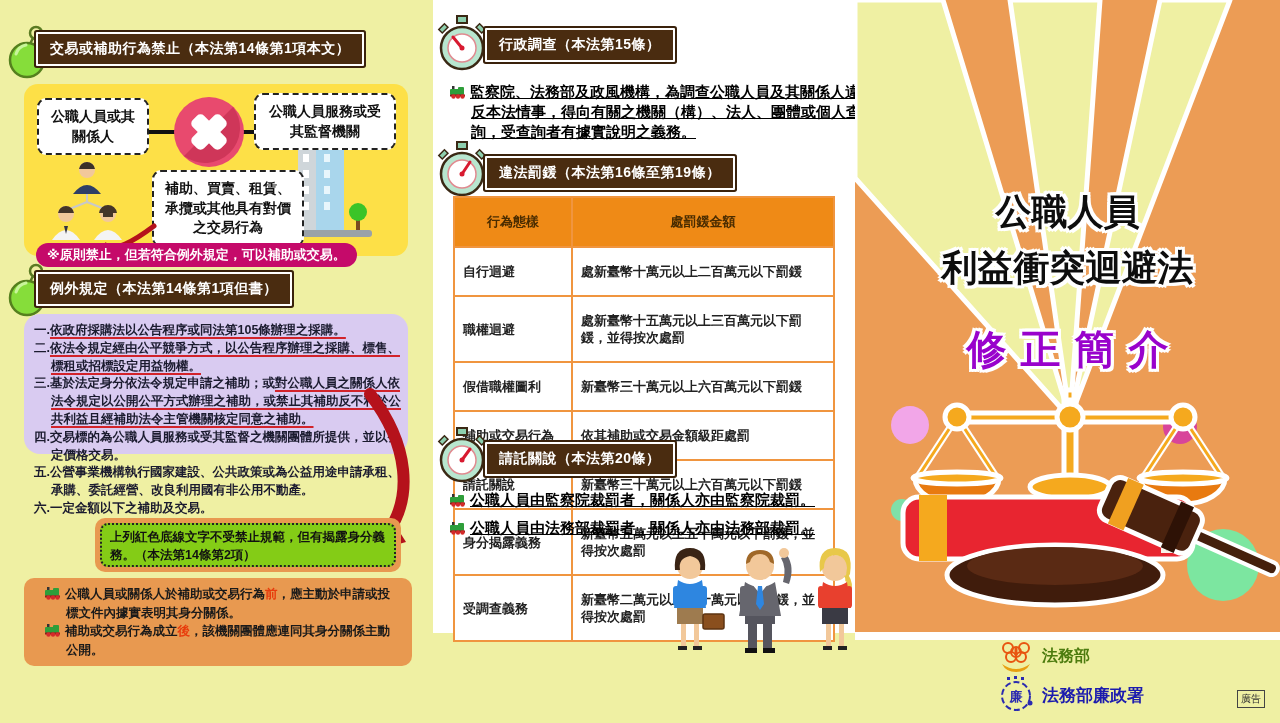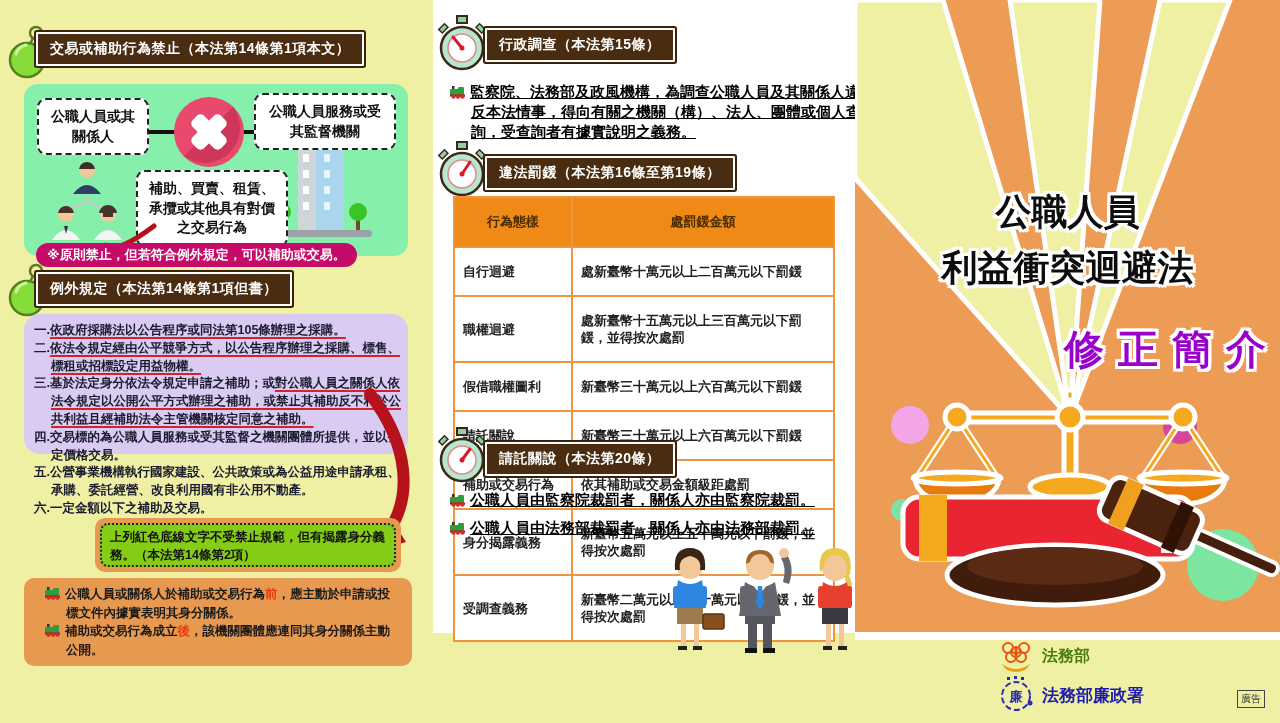--- a/index.html
+++ b/index.html
@@ -10,21 +10,21 @@
   .abs{position:absolute;}
   .pill{position:absolute;background:#4a2c10;color:#fff;font-weight:bold;font-size:14px;
         padding:6px 12px;border:2px solid #fff;border-radius:1px;
         box-shadow:0 0 0 2px #3a220c;white-space:nowrap;letter-spacing:.5px;}
   .u{text-decoration:underline;text-decoration-color:#d2232a;text-decoration-thickness:2px;text-underline-offset:3px;}
   .rc{color:#e83c0c;}
   .tb{padding-left:22px;text-indent:-22px;}
   .tb svg{vertical-align:-2px;margin-right:4px;}
 
   
-  .diagram{position:absolute;left:24px;top:84px;width:384px;height:172px;background:#86efac;border-radius:14px;}
+  .diagram{position:absolute;left:24px;top:84px;width:384px;height:172px;background:#fde047;border-radius:14px;}
   .dbox{position:absolute;background:#fff;border:2px dashed #222;border-radius:9px;
         font-weight:bold;font-size:14px;line-height:1.4;text-align:center;padding:7px 8px;color:#111;}
   .banner{position:absolute;left:36px;top:243px;background:#c50a6a;color:#fff;
           font-weight:bold;font-size:13px;padding:3px 11px;border-radius:12px;white-space:nowrap;}
   .excbox{position:absolute;left:24px;top:314px;width:384px;height:140px;background:#d9cbf1;border-radius:16px;
           padding:8px 6px 6px 10px;box-sizing:border-box;color:#1b1b2f;
           font-size:12.5px;line-height:17.8px;font-weight:bold;}
   .exc-item{padding-left:17px;text-indent:-17px;}
   .notebox{position:absolute;left:95px;top:518px;width:306px;height:54px;background:#e89950;border-radius:10px;padding:5px;box-sizing:border-box;}
   .notebox .inner{background:#84cc16;border:2px dotted #222;border-radius:8px;height:100%;box-sizing:border-box;
@@ -38,21 +38,21 @@
   table.penalty{position:absolute;left:20px;top:196px;width:382px;border-collapse:collapse;table-layout:fixed;}
   table.penalty th,table.penalty td{border:2px solid #f0953f;font-size:13px;padding:15px 8px;text-align:left;}
   table.penalty th{background:#ef8a16;color:#4a2c00;font-weight:bold;}
   table.penalty th.c2{text-align:center;}
   table.penalty td{background:#fff;color:#222;font-weight:bold;line-height:17px;}
 
   
   #panel-right{position:absolute;left:855px;top:0;width:425px;height:632px;background:#ec9c55;overflow:hidden;}
   .rtitle{position:absolute;width:100%;text-align:center;font-weight:bold;color:#0d0d0d;font-size:36px;
           text-shadow:-3px -3px 0 #fff,3px -3px 0 #fff,-3px 3px 0 #fff,3px 3px 0 #fff,0 -3px 0 #fff,0 3px 0 #fff,-3px 0 0 #fff,3px 0 0 #fff;}
-  .rsub{position:absolute;width:100%;text-align:right;font-weight:bold;color:#9902cc;font-size:40px;
+  .rsub{position:absolute;width:100%;text-align:center;font-weight:bold;color:#9902cc;font-size:40px;
         letter-spacing:14px;text-indent:14px;
         text-shadow:-3px -3px 0 #fff,3px -3px 0 #fff,-3px 3px 0 #fff,3px 3px 0 #fff,0 -3px 0 #fff,0 3px 0 #fff,-3px 0 0 #fff,3px 0 0 #fff;}
   .whitegap{position:absolute;left:855px;top:632px;width:425px;height:8px;background:#fff;}
   .orglabel{position:absolute;font-weight:bold;}
   .adbox{position:absolute;left:1237px;top:690px;border:1.5px solid #444;color:#333;font-size:10px;padding:1px 3px;background:transparent;}
 </style>
 </head>
 <body>
 
 <div id="stage">
@@ -108,21 +108,21 @@
         <line x1="14" y1="40" x2="58" y2="40" stroke="#111" stroke-width="4"></line>
         <polygon points="178,40 164,32 164,48" fill="#111"></polygon>
         <line x1="122" y1="40" x2="166" y2="40" stroke="#111" stroke-width="4"></line>
         <circle cx="90" cy="40" r="35" fill="#e84a6e"></circle>
         <path d="M114,15 A35,35 0 0 1 65,64 Z" fill="#cf3659"></path>
         <rect x="70" y="32" width="40" height="16" rx="5" fill="#fff" transform="rotate(45 90 40)"></rect>
         <rect x="70" y="32" width="40" height="16" rx="5" fill="#fff" transform="rotate(-45 90 40)"></rect>
       </svg>
       <div class="dbox" style="left:13px;top:14px;width:92px">公職人員或其關係人</div>
       <div class="dbox" style="right:12px;top:9px;width:122px">公職人員服務或受其監督機關</div>
-      <div class="dbox" style="left:112px;top:86px;width:132px">補助、買賣、租賃、承攬或其他具有對價之交易行為</div>
+      <div class="dbox" style="left:128px;top:86px;width:132px">補助、買賣、租賃、承攬或其他具有對價之交易行為</div>
     </div>
 
     <svg class="abs" style="left:84px;top:222px" width="78" height="38">
       <path d="M70,4 C46,22 34,26 20,29" stroke="#b5121b" stroke-width="5" fill="none" stroke-linecap="round"></path>
       <polygon points="6,34 22,20 26,33" fill="#b5121b"></polygon>
     </svg>
 
     <div class="banner">※原則禁止，但若符合例外規定，可以補助或交易。</div>
 
     <svg class="abs" style="left:6px;top:262px" width="46" height="56">
@@ -229,26 +229,26 @@
           </tr>
       <tr>
             <td>職權迴避</td>
             <td>處新臺幣十五萬元以上三百萬元以下罰鍰，並得按次處罰</td>
           </tr>
       <tr>
             <td>假借職權圖利</td>
             <td>新臺幣三十萬元以上六百萬元以下罰鍰</td>
           </tr>
       <tr>
+            <td>補助或交易行為</td>
+            <td>依其補助或交易金額級距處罰</td>
+          </tr>
+      <tr>
             <td>請託關說</td>
             <td>新臺幣三十萬元以上六百萬元以下罰鍰</td>
-          </tr>
-      <tr>
-            <td>補助或交易行為</td>
-            <td>依其補助或交易金額級距處罰</td>
           </tr>
       <tr>
             <td>身分揭露義務</td>
             <td>新臺幣五萬元以上五十萬元以下罰鍰，並得按次處罰</td>
           </tr>
       <tr>
             <td>受調查義務</td>
             <td>新臺幣二萬元以上二十萬元以下罰鍰，並得按次處罰</td>
           </tr>
     </tbody>

